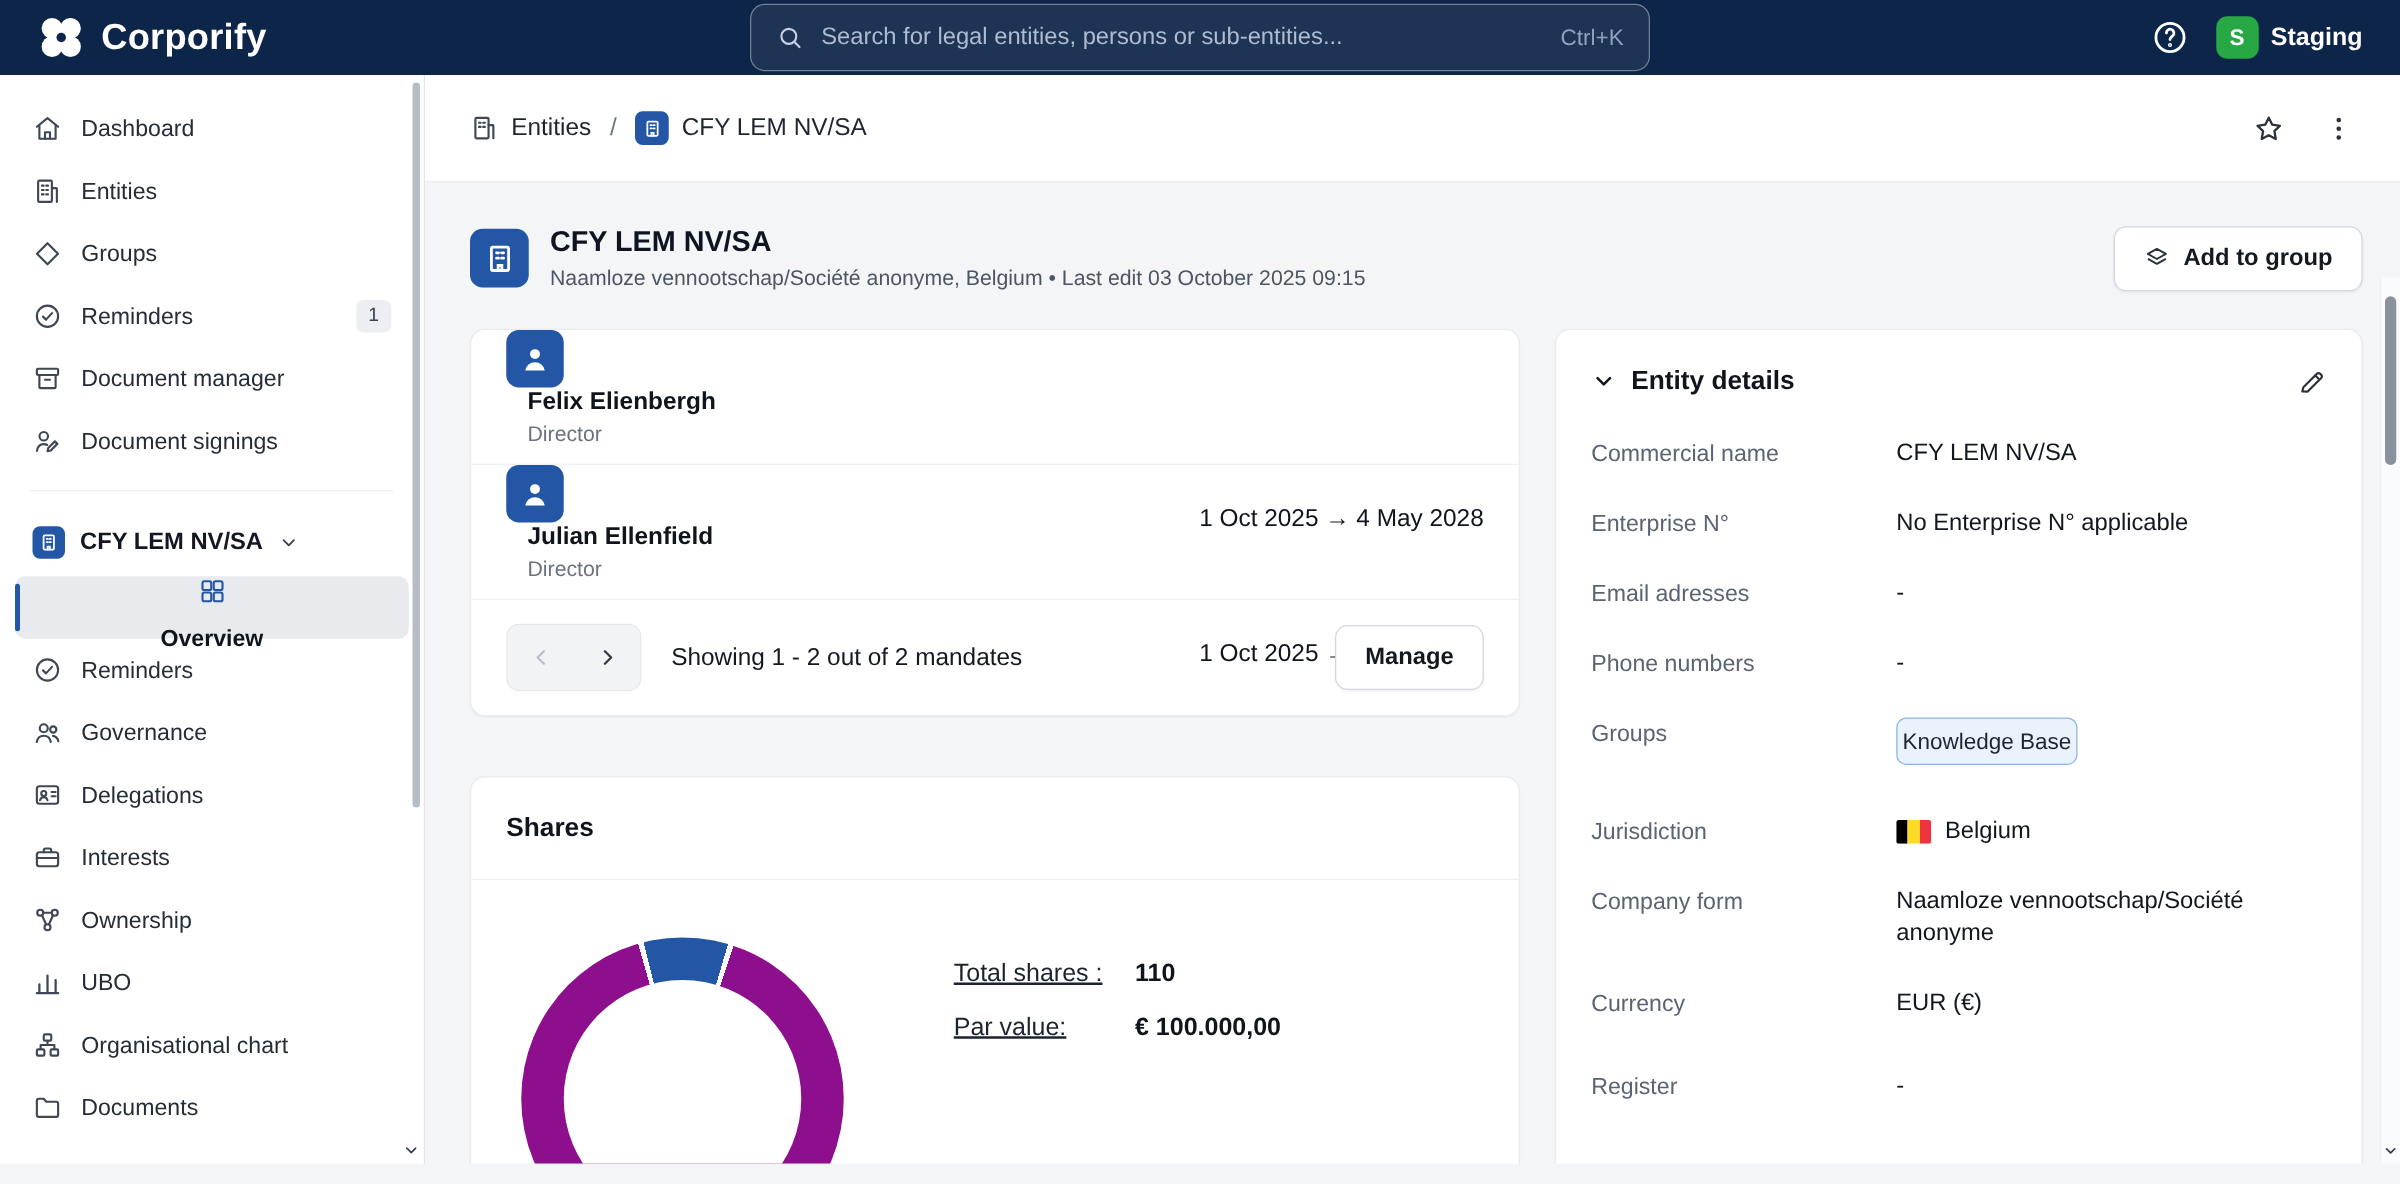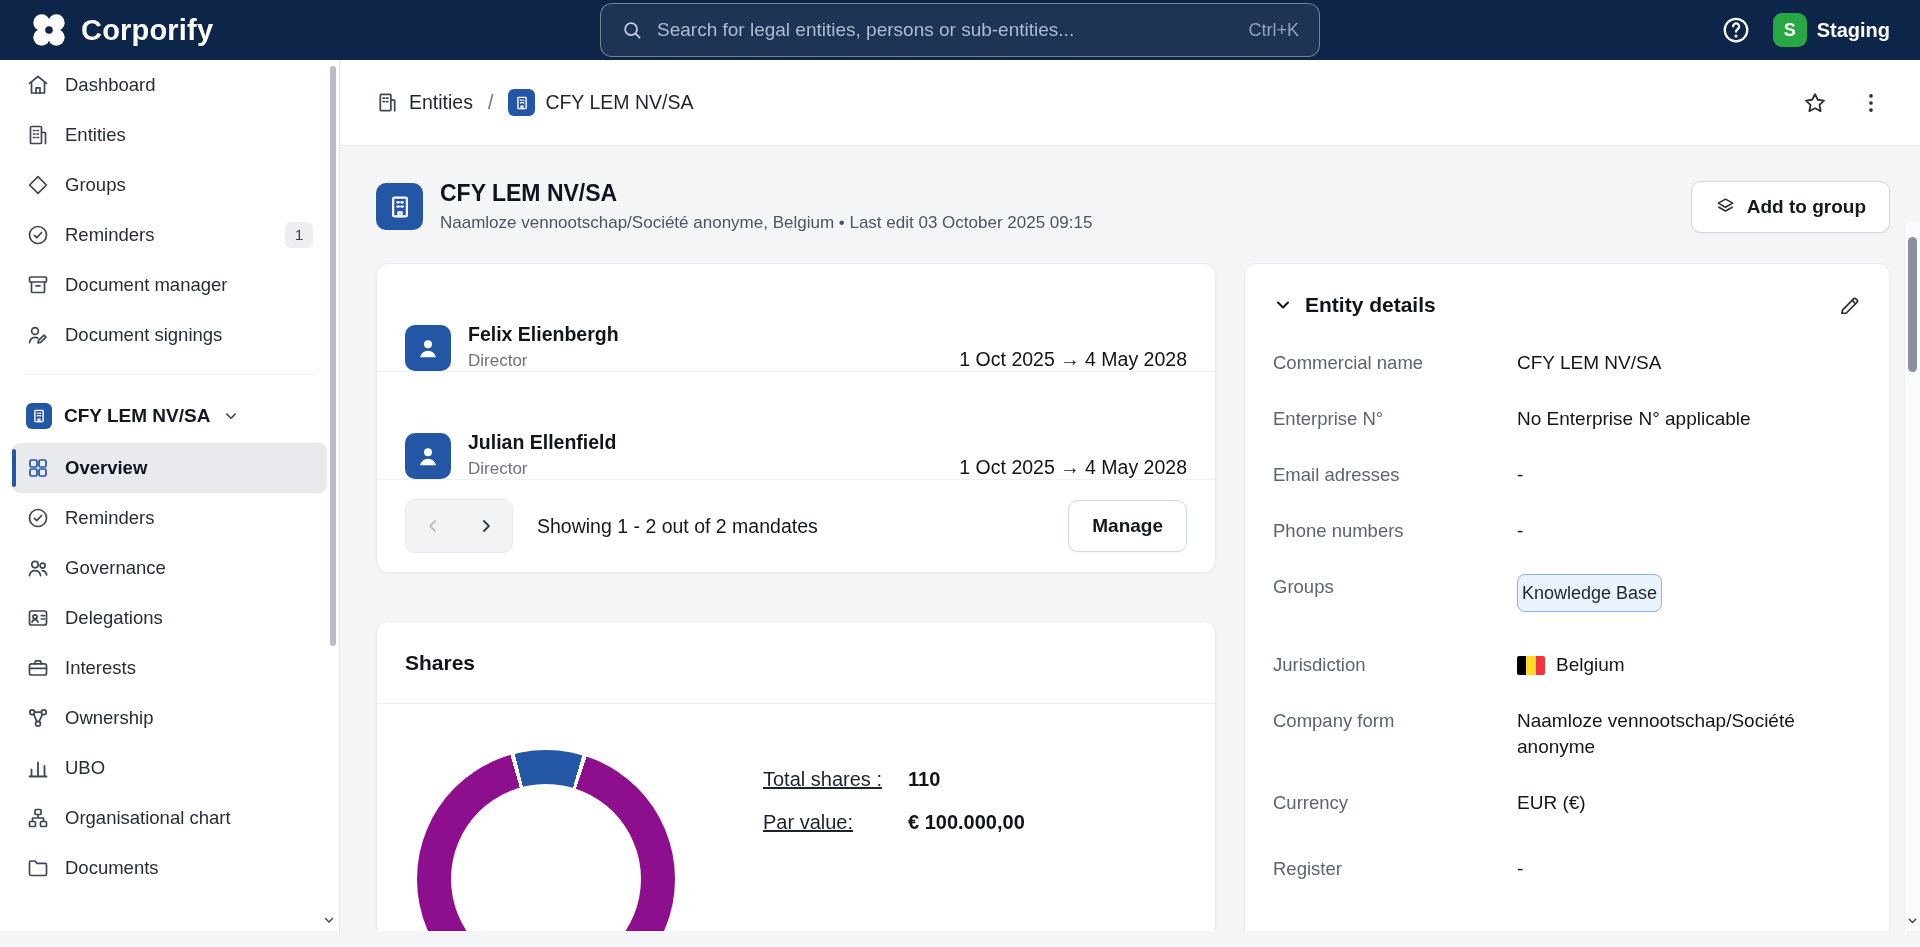--- a/index.html
+++ b/index.html
@@ -52,28 +52,28 @@
     display: grid; place-items: center; font-size: 18px; font-weight: 700; color: #fff; cursor: pointer;
   }
   .env-label { font-size: 20px; font-weight: 600; }
 
   
   .layout { display: flex; height: 871px; }
 
   
   .sidebar {
     width: 340px; background: #fff; border-right: 1px solid #e3e5ea;
-    position: relative; overflow: hidden; flex: none;
+    padding-top: 18px; position: relative; overflow: hidden; flex: none;
   }
   .side-item {
     display: flex; align-items: center; gap: 15px; height: 50px;
     margin: 0 12px; padding: 0 14px; border-radius: 8px;
     font-size: 18.5px; color: #262d39; cursor: pointer; position: relative;
   }
-  .side-item.selected { background: #e8eaee; font-weight: 600; color: #10141c; }
+  .side-item.selected { background: #e8eaee; font-weight: 600; color: #10141c; flex-direction: column; }
   .side-item.selected::before {
     content: ""; position: absolute; left: 0; top: 6px; bottom: 6px;
     width: 4px; border-radius: 3px; background: var(--blue);
   }
   .side-item.selected .icon { color: var(--blue); }
   .side-badge {
     margin-left: auto; min-width: 28px; height: 26px; padding: 0 7px;
     background: #eceef1; border-radius: 6px; display: grid; place-items: center;
     font-size: 15.5px; color: #374151;
   }
@@ -136,22 +136,22 @@
     box-shadow: 0 1px 2px rgba(16,24,40,.04); overflow: hidden;
   }
   .card-header {
     height: 82px; display: flex; align-items: center; gap: 12px;
     padding: 0 28px; font-size: 21px; font-weight: 700; color: #10141c;
   }
   .card-header.ruled { border-bottom: 1px solid #edeff2; }
 
   
   .mandate-row {
-    height: 108px; display: flex; align-items: flex-end; padding: 0 28px;
-    border-bottom: 1px solid #eef0f3; cursor: pointer;
+    height: 108px; display: flex; align-items: flex-start; padding: 0 28px;
+    border-bottom: 1px solid #eef0f3; cursor: pointer; flex-direction: column;
   }
   .avatar-sq {
     width: 46px; height: 46px; border-radius: 10px; background: var(--blue);
     display: grid; place-items: center; flex: none;
   }
   .avatar-sq svg { width: 28px; height: 28px; }
   .mandate-info { margin-left: 17px; }
   .mandate-name { font-size: 19.5px; font-weight: 600; color: #10141c; }
   .mandate-role { font-size: 17px; color: #6b7280; margin-top: 5px; }
   .mandate-period { margin-left: auto; font-size: 19.5px; color: #10141c; margin-top: 46px; }

